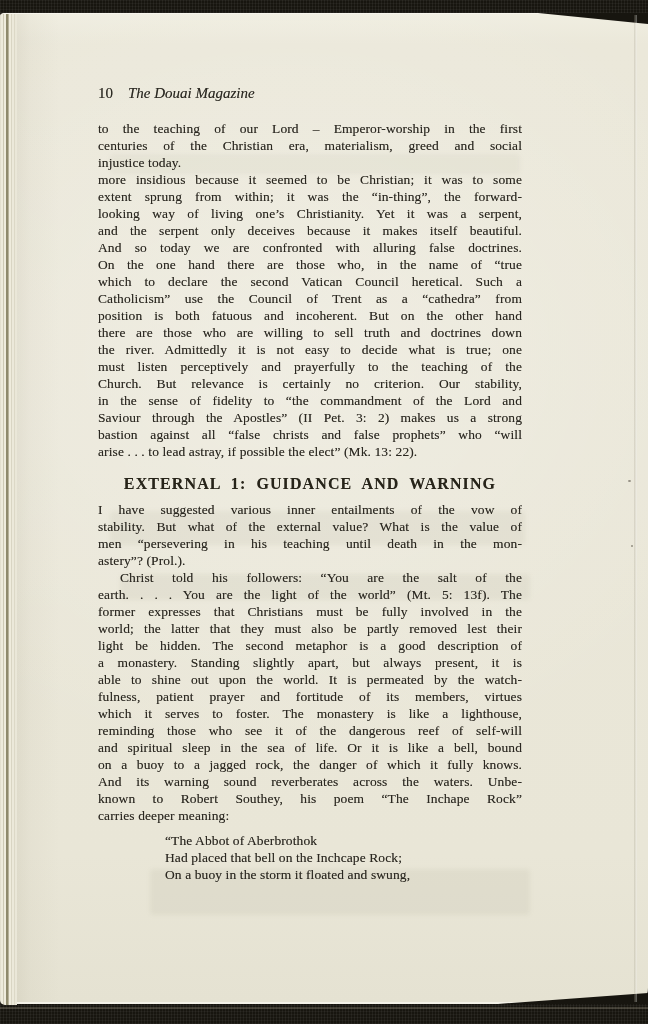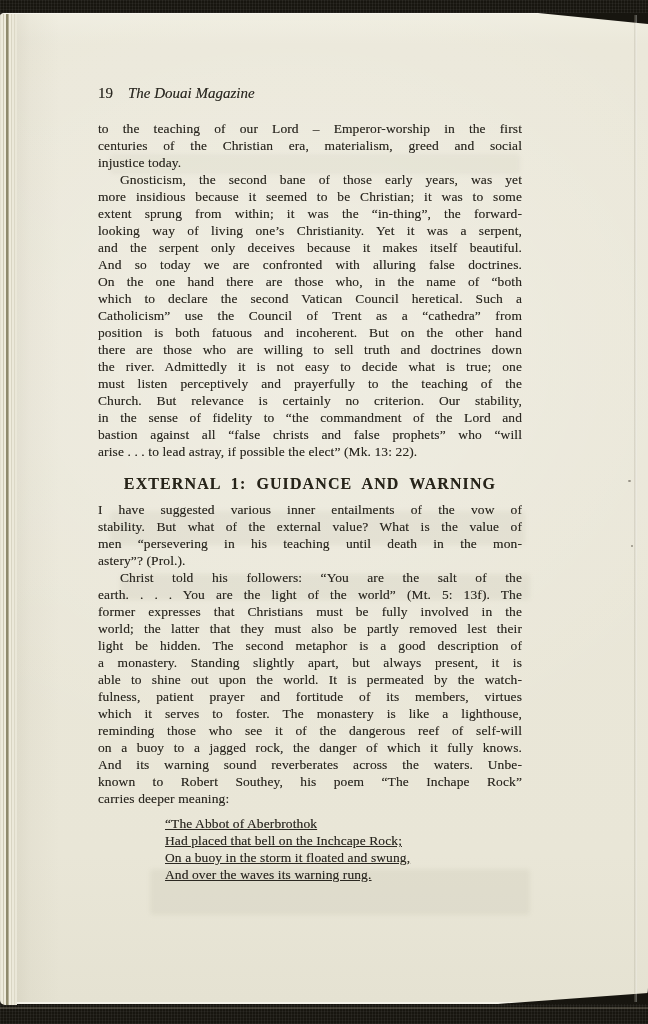--- a/index.html
+++ b/index.html
@@ -87,21 +87,21 @@
   }
   .line.last{text-align-last:left;}
   .line.indent{text-indent:22px;}
   .section-heading{
     margin:15px 0 8px 0;
     text-align:center;font-weight:bold;
     font-size:16px;line-height:18px;
     letter-spacing:1.1px;word-spacing:5px;
     color:#272419;
   }
-  .poem{margin:8px 0 12px 67px;text-decoration:underline;}
+  .poem{margin:8px 0 12px 67px;}
   .poem .line{text-align:left;text-align-last:left;}
 </style>
 </head>
 <body>
 
 <div class="cover"></div>
 <div class="bottom-seam"></div>
 
 <div class="page">
   <div class="ghost g1"></div>
@@ -111,45 +111,45 @@
 </div>
 
 <div class="edge-stack"></div>
 <div class="wedge-top-right"></div>
 <div class="wedge-bottom-right"></div>
 <div class="fold-line"></div>
 <div class="speck s1"></div>
 <div class="speck s2"></div>
 
 <div class="page-header">
-  <span class="page-number">19</span><span class="magazine-title">The Douai Magazine</span>
+  <span class="page-number">10</span><span class="magazine-title">The Douai Magazine</span>
 </div>
 
 <div class="text-body">
     <div class="paragraph">
       <div class="line">to the teaching of our Lord – Emperor-worship in the first</div>
       <div class="line">centuries of the Christian era, materialism, greed and social</div>
       <div class="line last">injustice today.</div>
     </div>
     <div class="paragraph">
-      <div class="line indent">Gnosticism, the second bane of those early years, was yet</div>
       <div class="line">more insidious because it seemed to be Christian; it was to some</div>
       <div class="line">extent sprung from within; it was the “in-thing”, the forward-</div>
       <div class="line">looking way of living one’s Christianity. Yet it was a serpent,</div>
       <div class="line">and the serpent only deceives because it makes itself beautiful.</div>
       <div class="line">And so today we are confronted with alluring false doctrines.</div>
-      <div class="line">On the one hand there are those who, in the name of “both</div>
+      <div class="line">On the one hand there are those who, in the name of “true</div>
       <div class="line">which to declare the second Vatican Council heretical. Such a</div>
       <div class="line">Catholicism” use the Council of Trent as a “cathedra” from</div>
       <div class="line">position is both fatuous and incoherent. But on the other hand</div>
       <div class="line">there are those who are willing to sell truth and doctrines down</div>
       <div class="line">the river. Admittedly it is not easy to decide what is true; one</div>
       <div class="line">must listen perceptively and prayerfully to the teaching of the</div>
       <div class="line">Church. But relevance is certainly no criterion. Our stability,</div>
       <div class="line">in the sense of fidelity to “the commandment of the Lord and</div>
+      <div class="line">Saviour through the Apostles” (II Pet. 3: 2) makes us a strong</div>
       <div class="line">bastion against all “false christs and false prophets” who “will</div>
       <div class="line last">arise . . . to lead astray, if possible the elect” (Mk. 13: 22).</div>
     </div>
     <div class="section-heading">EXTERNAL 1: GUIDANCE AND WARNING</div>
     <div class="paragraph">
       <div class="line">I have suggested various inner entailments of the vow of</div>
       <div class="line">stability. But what of the external value? What is the value of</div>
       <div class="line">men “persevering in his teaching until death in the mon-</div>
       <div class="line last">astery”? (Prol.).</div>
     </div>
@@ -157,24 +157,24 @@
       <div class="line indent">Christ told his followers: “You are the salt of the</div>
       <div class="line">earth. . . . You are the light of the world” (Mt. 5: 13f). The</div>
       <div class="line">former expresses that Christians must be fully involved in the</div>
       <div class="line">world; the latter that they must also be partly removed lest their</div>
       <div class="line">light be hidden. The second metaphor is a good description of</div>
       <div class="line">a monastery. Standing slightly apart, but always present, it is</div>
       <div class="line">able to shine out upon the world. It is permeated by the watch-</div>
       <div class="line">fulness, patient prayer and fortitude of its members, virtues</div>
       <div class="line">which it serves to foster. The monastery is like a lighthouse,</div>
       <div class="line">reminding those who see it of the dangerous reef of self-will</div>
+      <div class="line">and spiritual sleep in the sea of life. Or it is like a bell, bound</div>
       <div class="line">on a buoy to a jagged rock, the danger of which it fully knows.</div>
       <div class="line">And its warning sound reverberates across the waters. Unbe-</div>
       <div class="line">known to Robert Southey, his poem “The Inchape Rock”</div>
       <div class="line last">carries deeper meaning:</div>
     </div>
     <div class="poem">
       <div class="line">“The Abbot of Aberbrothok</div>
       <div class="line">Had placed that bell on the Inchcape Rock;</div>
       <div class="line">On a buoy in the storm it floated and swung,</div>
-      <div class="line last">And over the waves its warning rung.</div>
     </div>
   </div>
 
 </body></html>

